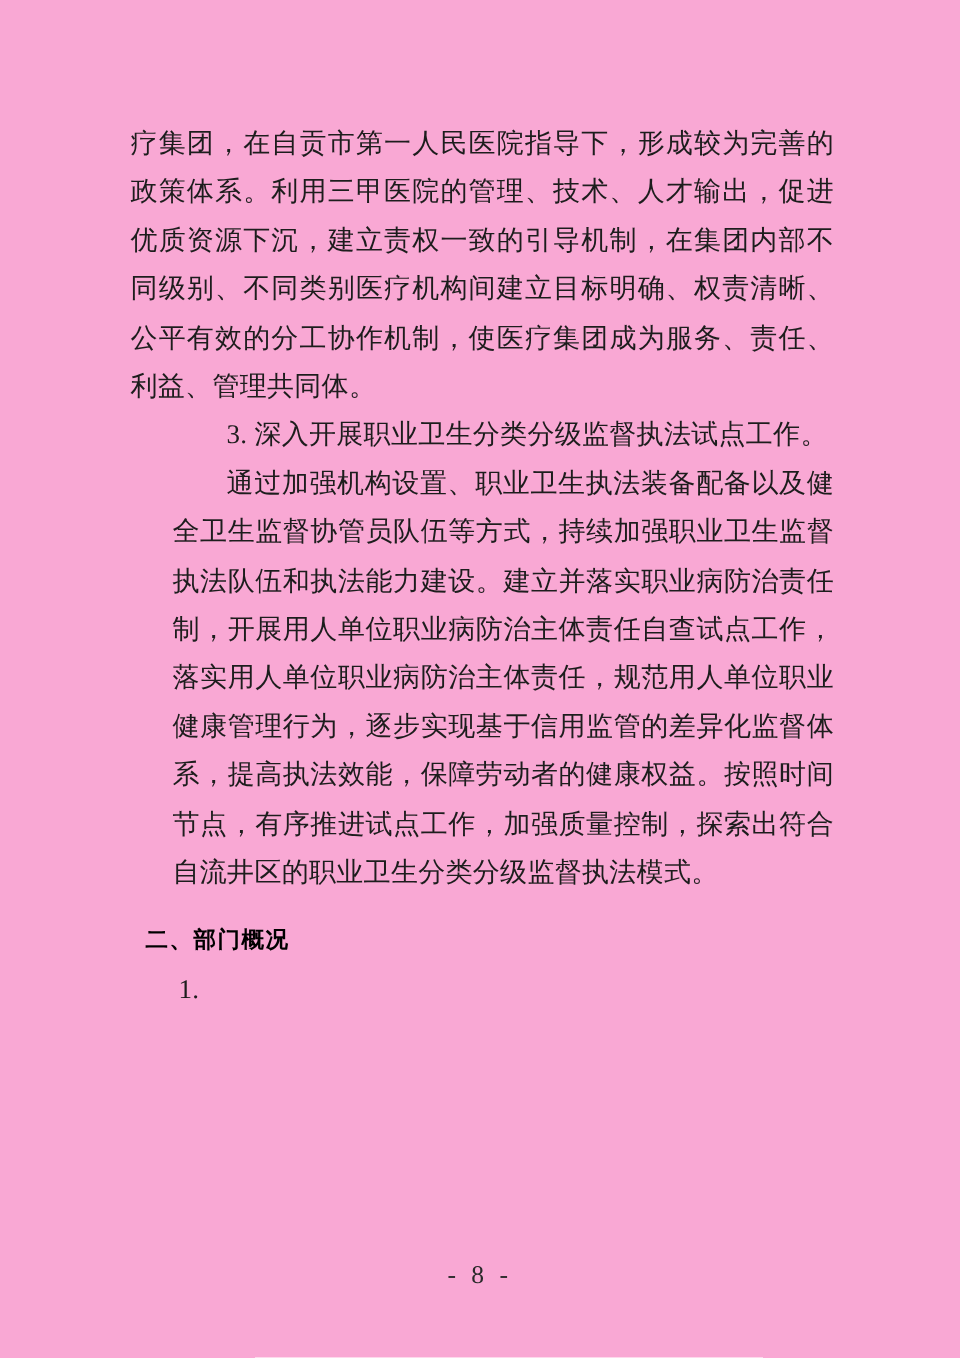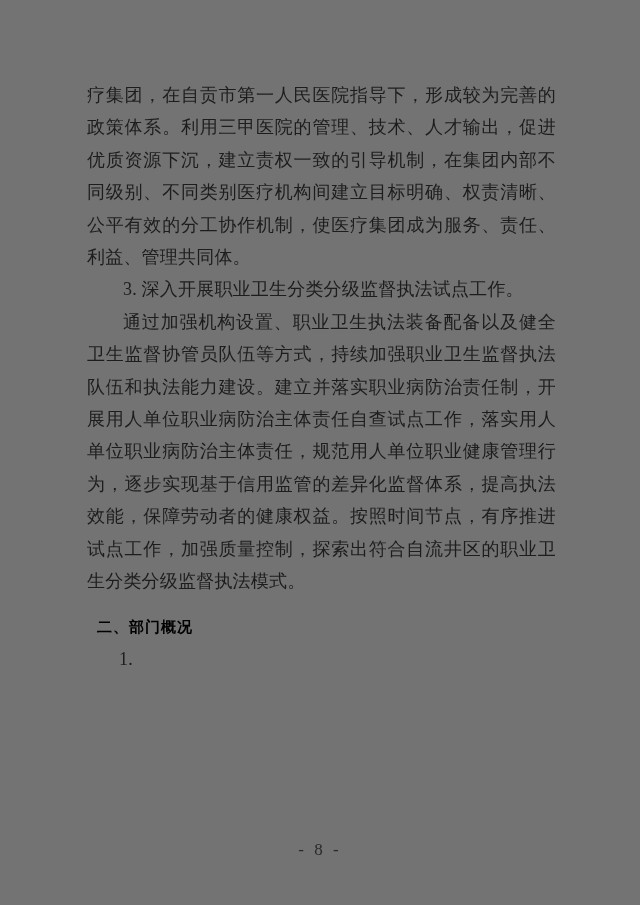--- a/index.html
+++ b/index.html
@@ -4,21 +4,21 @@
 <style>
   html, body {
     margin: 0;
     padding: 0;
     background: #ffffff;
   }
   .page {
     position: relative;
     width: 640px;
     height: 905px;
-    background: #737373;
+    background: #f9a8d4;
     overflow: hidden;
     font-family: "Liberation Serif", "DejaVu Serif", serif;
     color: #1d1d1d;
   }
   .content {
     position: absolute;
     left: 87px;
     top: 0;
     width: 469px;
     padding-top: 79px;
@@ -26,20 +26,21 @@
   .body-text {
     margin: 0;
     font-size: 18px;
     line-height: 32.4px;
     text-align: justify;
     letter-spacing: 0.2px;
     word-break: break-all;
   }
   .indent-2 {
     text-indent: 2em;
+    margin-left: 28px;
   }
   .indent-wide {
     text-indent: 2.55em;
   }
   .section-heading {
     margin: 16px 0 0 10px;
     font-family: "Liberation Sans", "DejaVu Sans", sans-serif;
     font-weight: 700;
     font-size: 15px;
     line-height: 26px;

